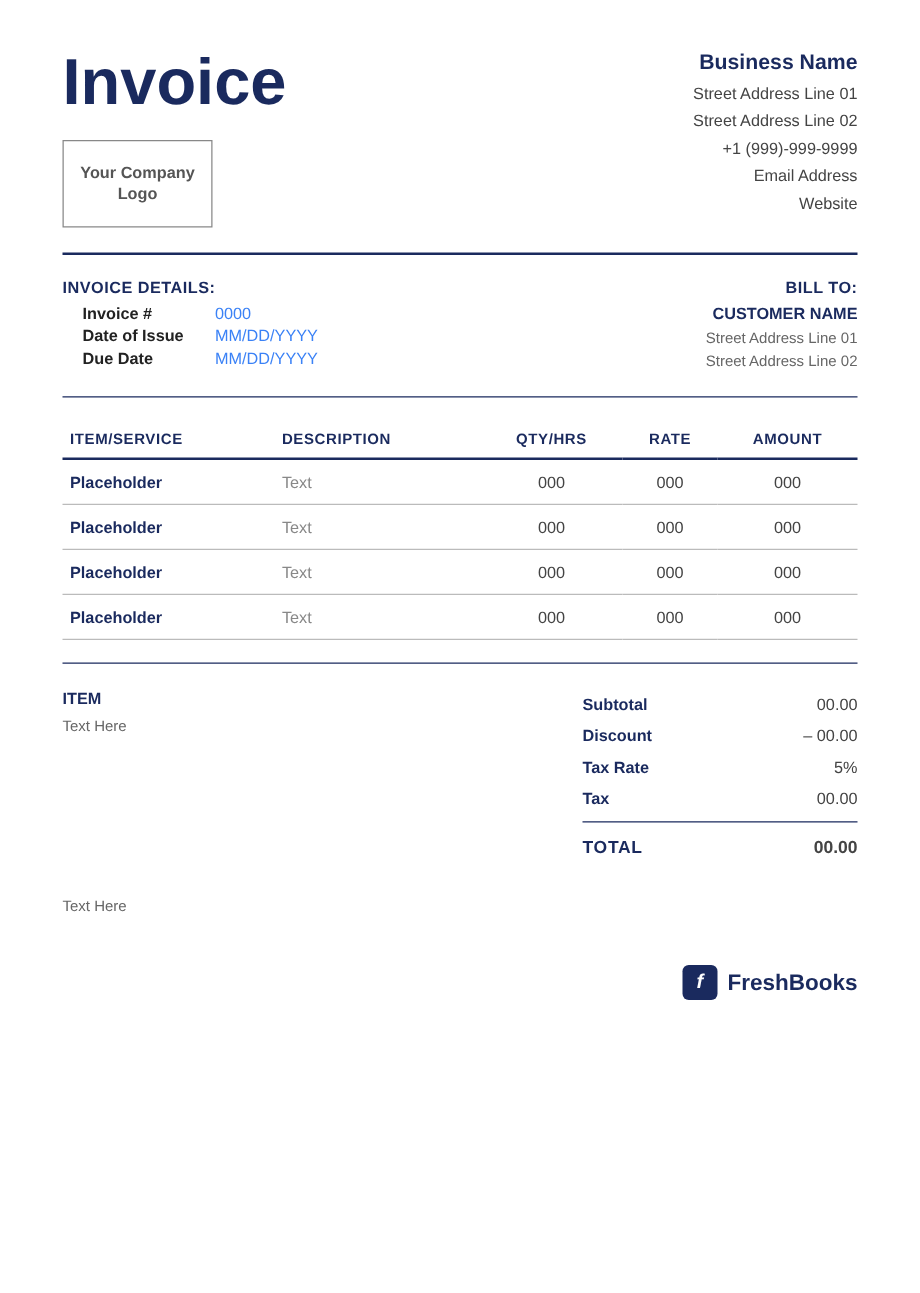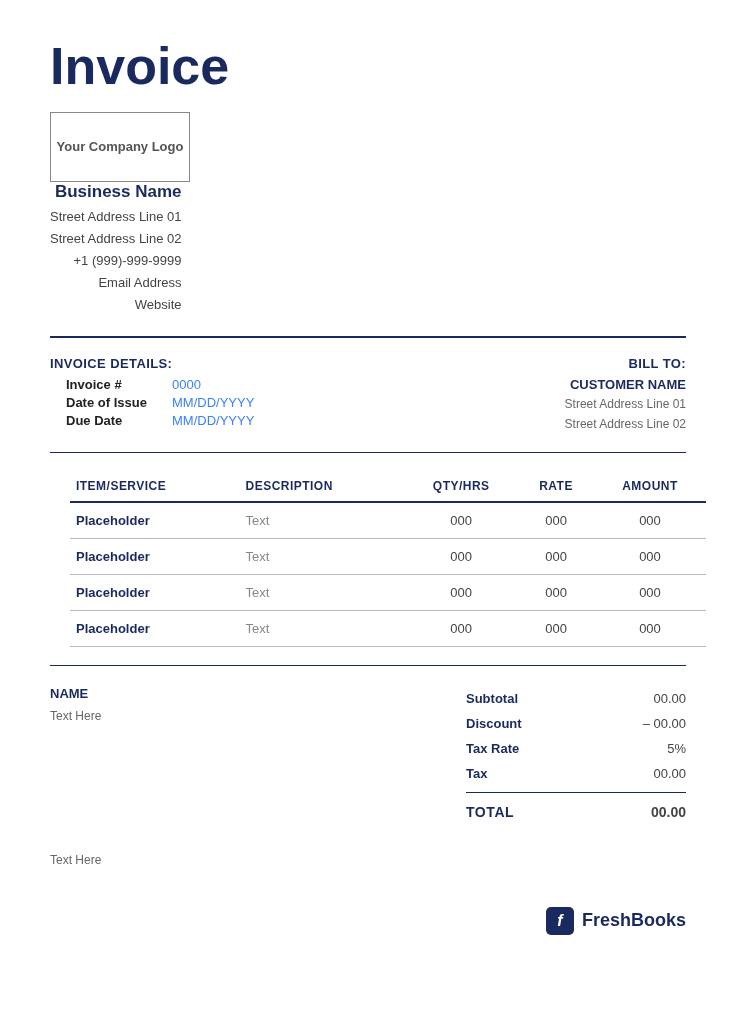--- a/index.html
+++ b/index.html
@@ -12,33 +12,32 @@
       color: #222;
       font-size: 13px;
     }
 
     
     .header {
       display: flex;
       justify-content: space-between;
       align-items: flex-start;
       margin-bottom: 20px;
-      flex-direction: column;
     }
     .header-left {}
     .invoice-title {
       font-size: 52px;
       font-weight: 900;
       color: #1a2a5e;
       line-height: 1;
       margin-bottom: 20px;
     }
     .logo-box {
       border: 1.5px solid #888;
-      width: 140px;
+      width: 120px;
       height: 70px;
       display: flex;
       align-items: center;
       justify-content: center;
       text-align: center;
       color: #555;
       font-size: 13px;
       font-weight: bold;
       line-height: 1.3;
     }
@@ -111,21 +110,20 @@
       color: #666;
       font-size: 12px;
       line-height: 1.6;
     }
 
     
     .items-table {
       width: 100%;
       border-collapse: collapse;
       margin-top: 10px;
-      margin-left: 20px;
     }
     .items-table thead tr {
       border-bottom: 2.5px solid #1a2a5e;
     }
     .items-table th {
       font-weight: 700;
       font-size: 12px;
       color: #1a2a5e;
       padding: 8px 6px;
       text-align: left;
@@ -342,21 +340,21 @@
       <td class="center item-num">000</td>
       <td class="center item-num">000</td>
     </tr>
     </tbody>
 </table>
 
 <hr class="divider-thin">
 
 <div class="footer-section">
   <div class="terms-section">
-    <div class="terms-title">NAME</div>
+    <div class="terms-title">ITEM</div>
     <div class="terms-text">Text Here</div>
   </div>
   <div class="totals-section">
     <div class="total-row">
       <span class="total-label">Subtotal</span>
       <span class="total-value">00.00</span>
     </div>
     <div class="total-row">
       <span class="total-label">Discount</span>
       <span class="total-value">– 00.00</span>

